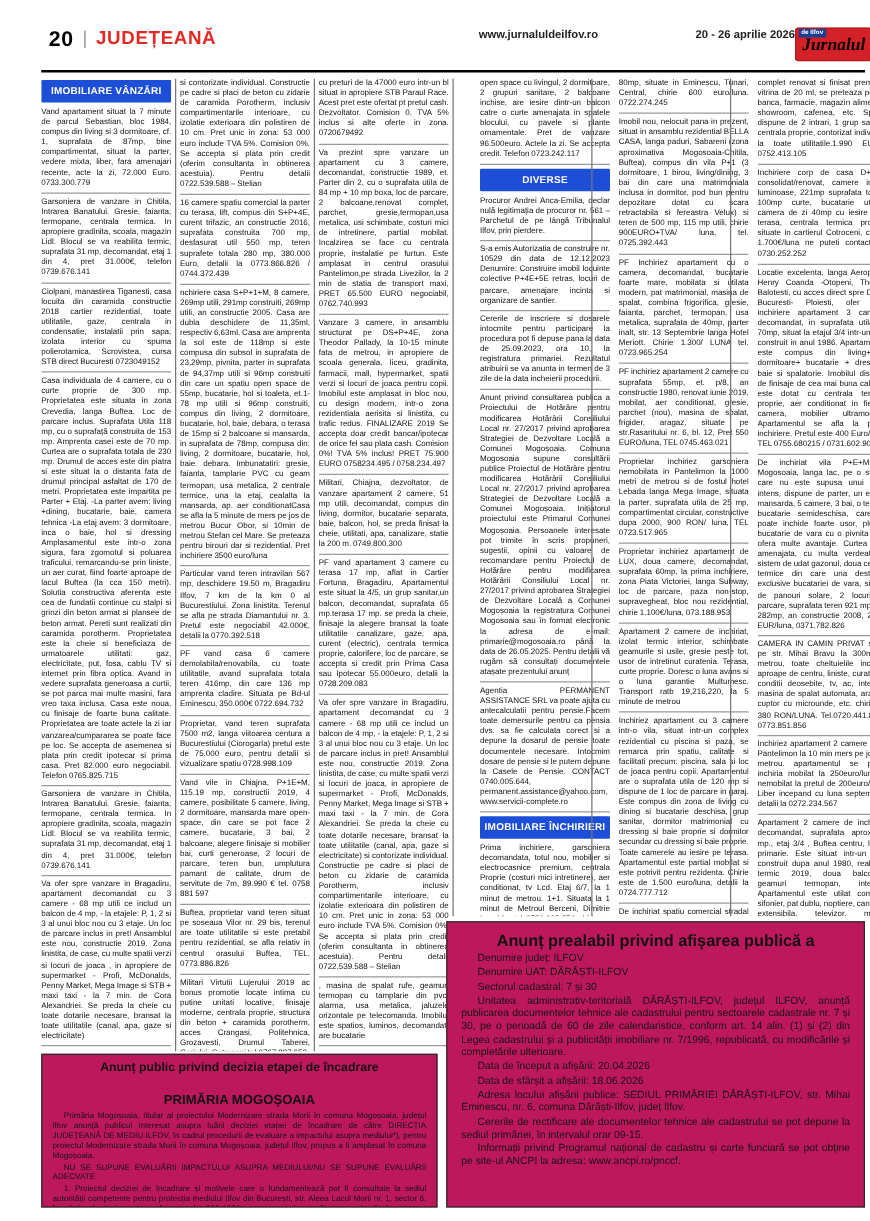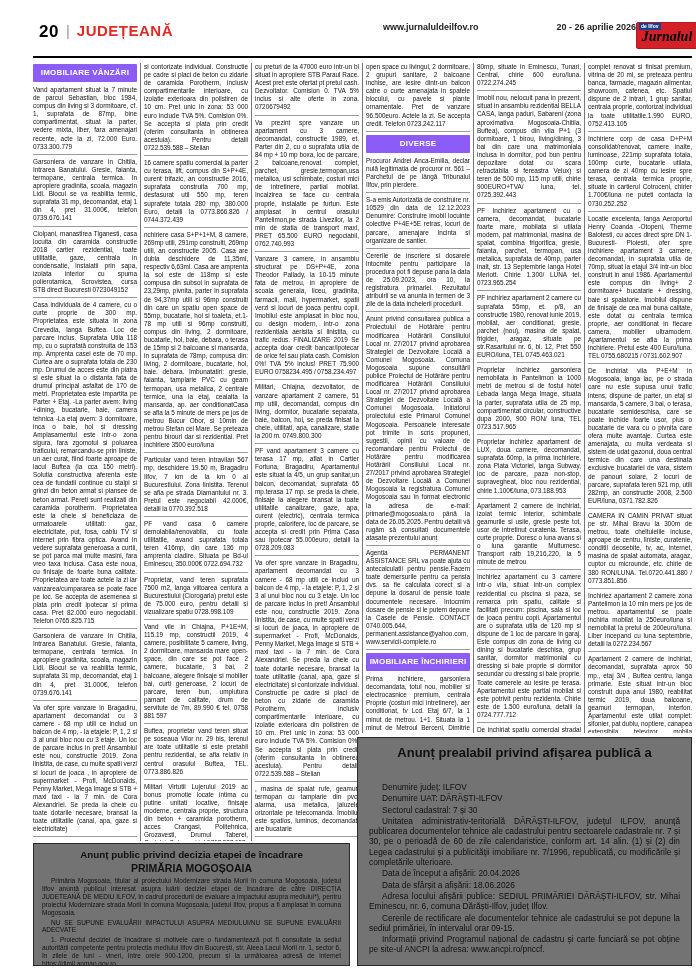--- a/index.html
+++ b/index.html
@@ -19,40 +19,40 @@
         box-shadow:0 0 0 1px #b01b1f inset;}
   .logo-main{font-family:"Liberation Serif",serif;font-style:italic;font-weight:bold;
              font-size:14px;color:#000000;text-align:center;line-height:29px;}
   .logo-tab{position:absolute;top:1px;left:3px;background:#1d3e8f;color:#fff;
             font-size:5px;line-height:7px;padding:0 2px;font-weight:bold;}
   .header-rule{position:absolute;left:33px;top:56px;width:659px;border-top:2px solid #000;}
 
   
   .col{position:absolute;top:63px;width:104px;overflow:hidden;}
   .col-tall{height:778px;}
-  .col-short{height:670px;}
+  .col-short{height:670px;margin-left:18px;}
   .vdiv{position:absolute;top:63px;width:0;border-left:1px solid #777;}
 
-  .sec{background:#8b5cf6;color:#fff;font-weight:bold;text-align:center;
+  .sec{background:#1d4ed8;color:#fff;font-weight:bold;text-align:center;
        font-size:8px;line-height:10px;padding:4px 2px;margin:1px 0 4px;
        letter-spacing:.2px;border-radius:1px;}
   .ad{font-size:6.4px;line-height:8.1px;text-align:justify;margin:0 0 3px;
       padding:0 0 3px;border-bottom:1px solid #9a9a9a;word-spacing:-0.2px;}
 
   
-  .notice{position:absolute;border:1.3px solid #2a2a2a;background:#737373;
+  .notice{position:absolute;border:1.3px solid #2a2a2a;background:#be185d;
           box-sizing:border-box;overflow:hidden;}
   #box1{left:33px;top:843px;width:317px;height:123px;padding:5px 8px;}
   .n1-title{font-size:9.8px;font-weight:bold;text-align:center;line-height:12px;}
-  .n1-sub{font-size:10.5px;font-weight:bold;text-align:center;margin:1px 0 3px;}
+  .n1-sub{font-size:10.5px;font-weight:bold;text-align:center;margin:13px 0 3px;}
   .n1-p{font-size:6.5px;line-height:7.9px;text-align:justify;margin:0 0 2px;
         text-indent:9px;}
   #box2{left:357px;top:737px;width:335px;height:229px;padding:7px 11px;}
   .n2-title{font-size:13px;font-weight:bold;text-align:center;line-height:16px;}
-  .n2-body{margin-top:21px;}
+  .n2-body{margin-top:0;}
   .n2-p{font-size:8.3px;line-height:10.3px;margin:0 0 1px;text-indent:13px;
         text-align:justify;}
 </style>
 </head>
 <body>
 
 <div class="header">
   <span class="pageno">20</span>
   <span class="pipe">|</span>
   <span class="section-name">JUDEȚEANĂ</span>

